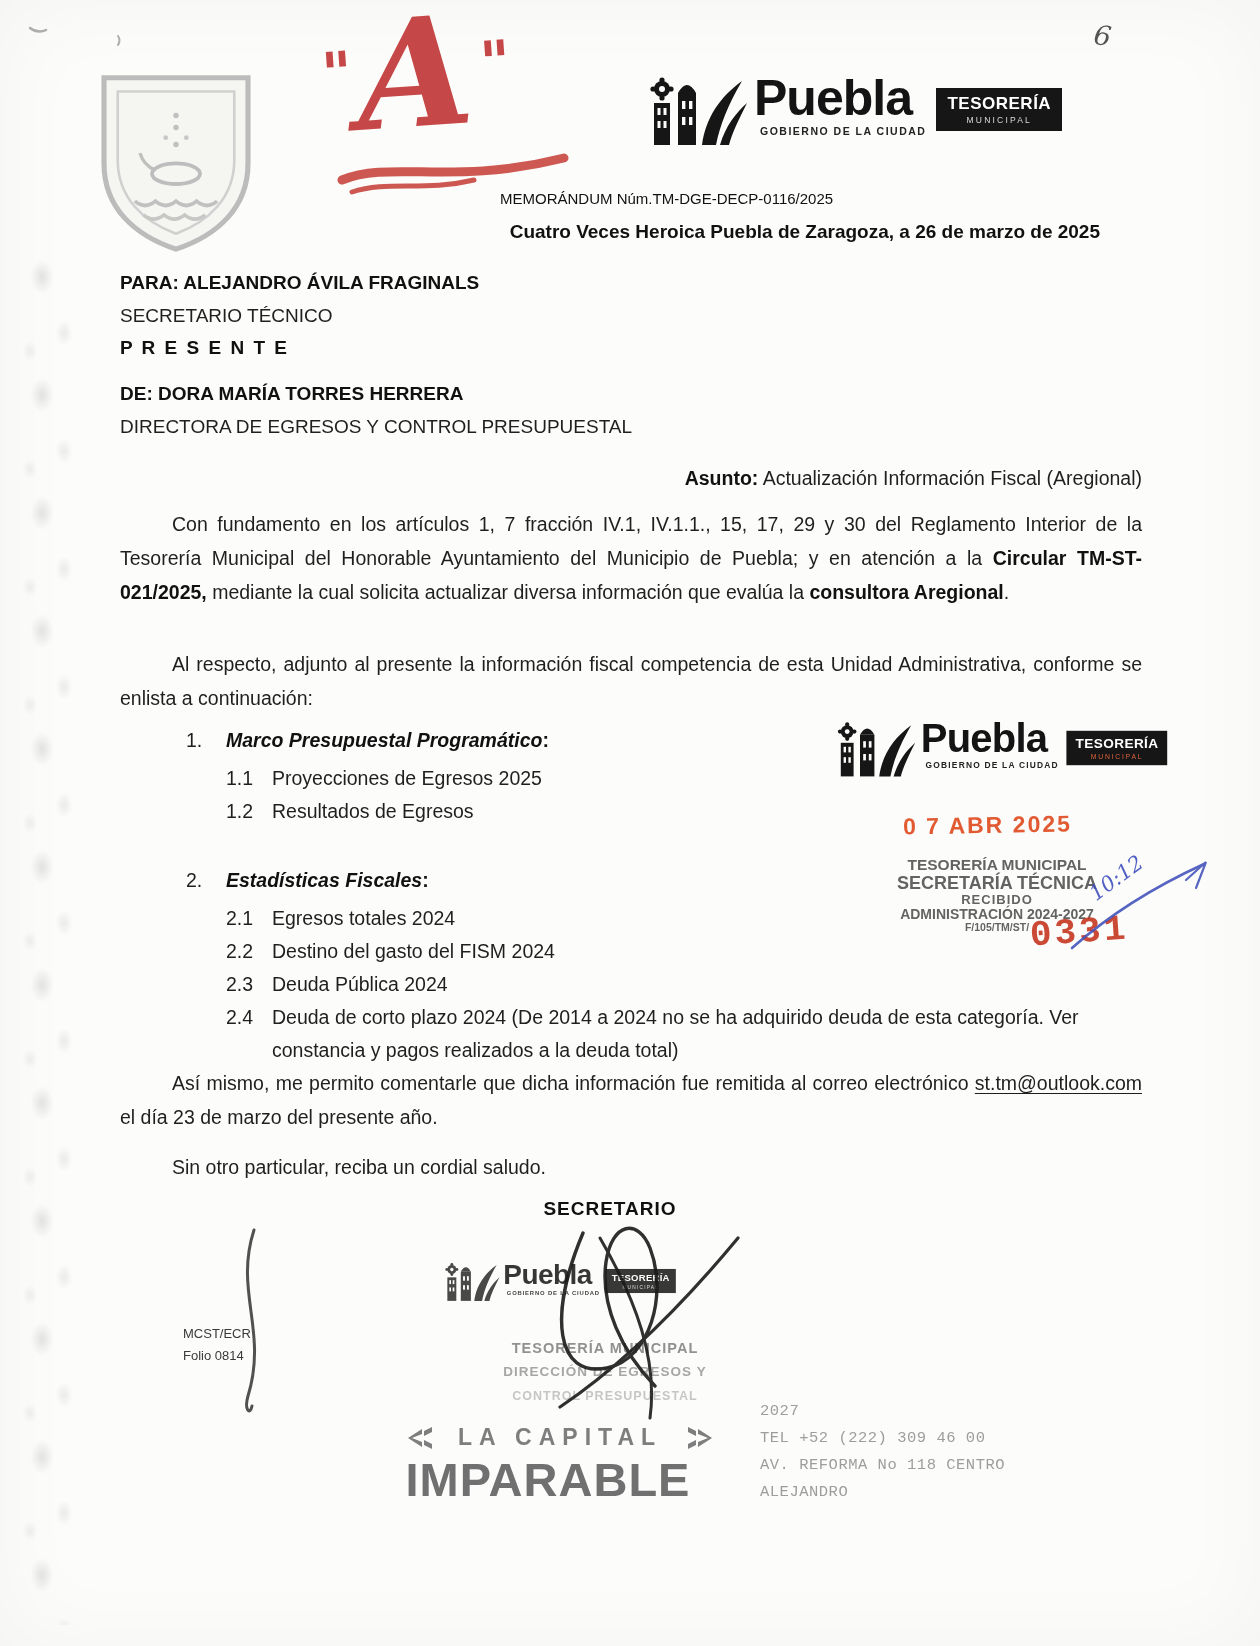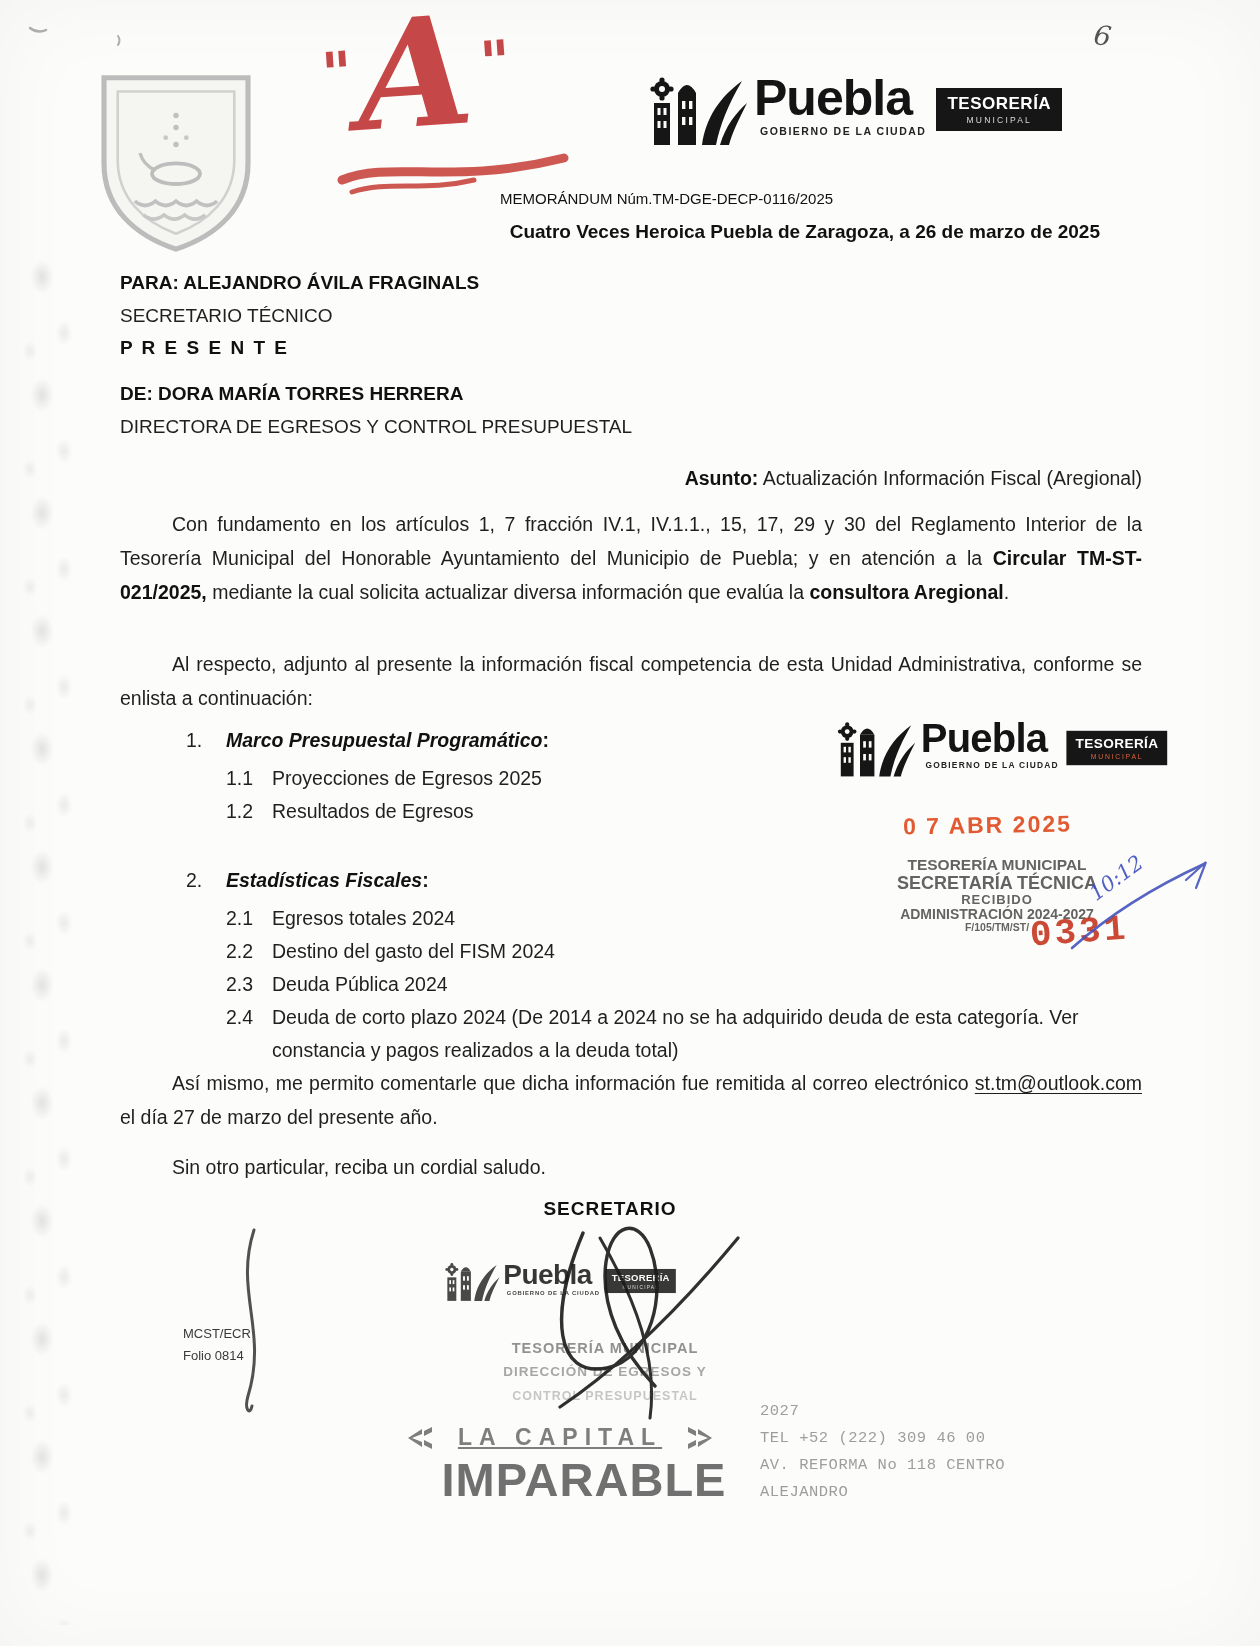--- a/index.html
+++ b/index.html
@@ -89,23 +89,23 @@
   .closing{left:430px; top:1198px; width:360px; text-align:center; font-weight:700; font-size:19px; letter-spacing:1px; color:#111;}
 
   .sig-stamp-block{left:470px; top:1336px; width:270px; text-align:center; color:#6e6e6e;}
   .sig-stamp-block .g1{font-size:14.5px; font-weight:700; letter-spacing:1px; opacity:.75; line-height:24px;}
   .sig-stamp-block .g2{font-size:13.5px; font-weight:700; letter-spacing:1px; opacity:.6; line-height:24px;}
   .sig-stamp-block .g3{font-size:12.5px; font-weight:700; letter-spacing:1px; opacity:.38; line-height:24px;}
 
   .initials{left:183px; top:1326px; font-size:13px; color:#3a3a3a;}
   .folio-note{left:183px; top:1348px; font-size:13px; color:#3a3a3a;}
 
-  .slogan-top{left:402px; top:1424px; width:316px; text-align:center; font-size:23px; font-weight:700; letter-spacing:7px; color:#7e7e7e; display:flex; align-items:center; justify-content:center; gap:16px;text-decoration:underline;}
+  .slogan-top{left:402px; top:1424px; width:316px; text-align:center; font-size:23px; font-weight:700; letter-spacing:7px; color:#7e7e7e; display:flex; align-items:center; justify-content:center; gap:16px;}
   .slogan-top span{white-space:nowrap;}
-  .slogan-bottom{left:420px; top:1452px; width:328px; text-align:center; font-size:47px; font-weight:700; letter-spacing:1px; color:#707070;}
+  .slogan-bottom{left:384px; top:1452px; width:328px; text-align:center; font-size:47px; font-weight:700; letter-spacing:1px; color:#707070;}
 
   .contact{left:760px; top:1398px; width:360px; font-family:"Liberation Mono", monospace; font-size:15.5px; line-height:27px; letter-spacing:.5px; color:#9d9d9d;}
 
   svg.overlay{position:absolute; left:0; top:0; pointer-events:none;}
   .shield{left:88px; top:64px; opacity:.8;}
 </style>
 </head>
 <body>
 
 <div class="page">
@@ -256,21 +256,21 @@
     <div class="s1">TESORERÍA MUNICIPAL</div>
     <div class="s2">SECRETARÍA TÉCNICA</div>
     <div class="s3">RECIBIDO</div>
     <div class="s4">ADMINISTRACIÓN 2024-2027</div>
     <div class="s5">F/105/TM/ST/</div>
   </div>
   <div class="abs stamp-folio">0331</div>
   <div class="abs time-note">10:12</div>
 
   <div class="abs para p3">
-    <span>Así mismo, me permito comentarle que dicha información fue remitida al correo electrónico </span><span class="email">st.tm@outlook.com</span><span> el día 27 de marzo del presente año.</span>
+    <span>Así mismo, me permito comentarle que dicha información fue remitida al correo electrónico </span><span class="email">st.tm@outlook.com</span><span> el día 23 de marzo del presente año.</span>
   </div>
 
   <div class="abs para p4">Sin otro particular, reciba un cordial saludo.</div>
 
   <div class="abs closing">SECRETARIO</div>
 
   <div class="logo logo--sig">
     <svg width="100" height="84" viewBox="0 0 100 78">
       <g fill="#2a2a2a">
         <circle cx="14" cy="14" r="8"></circle>

